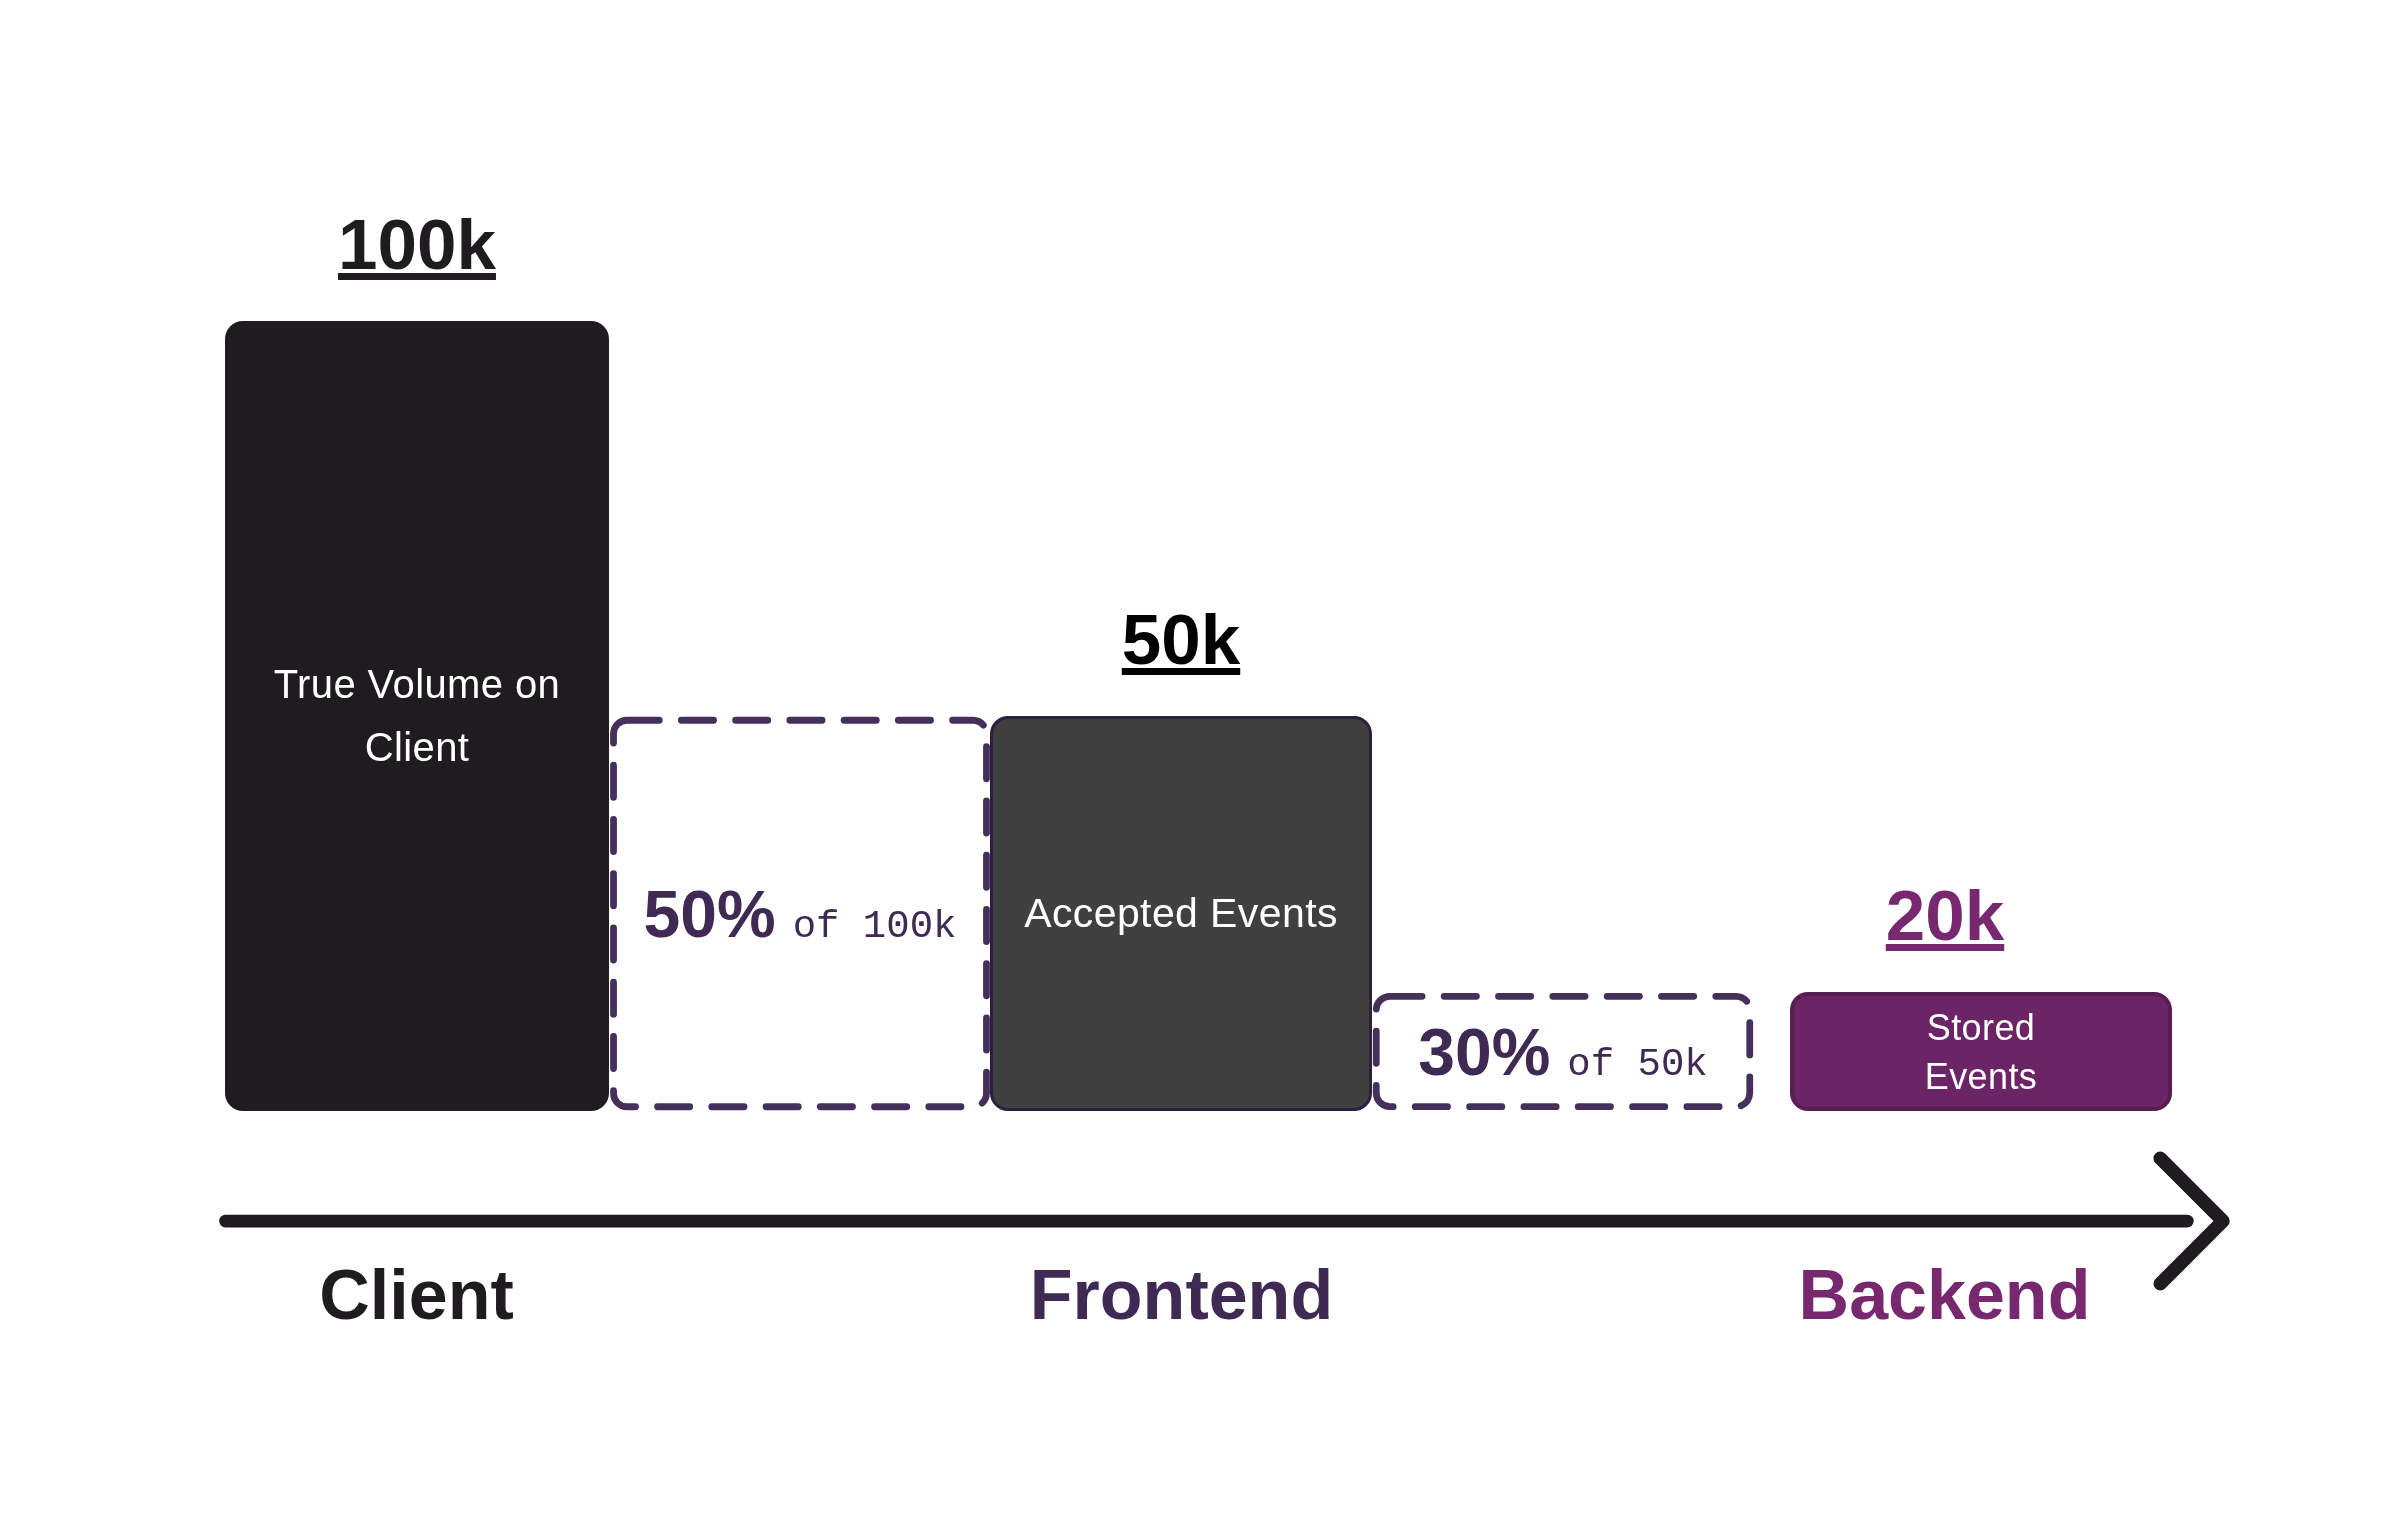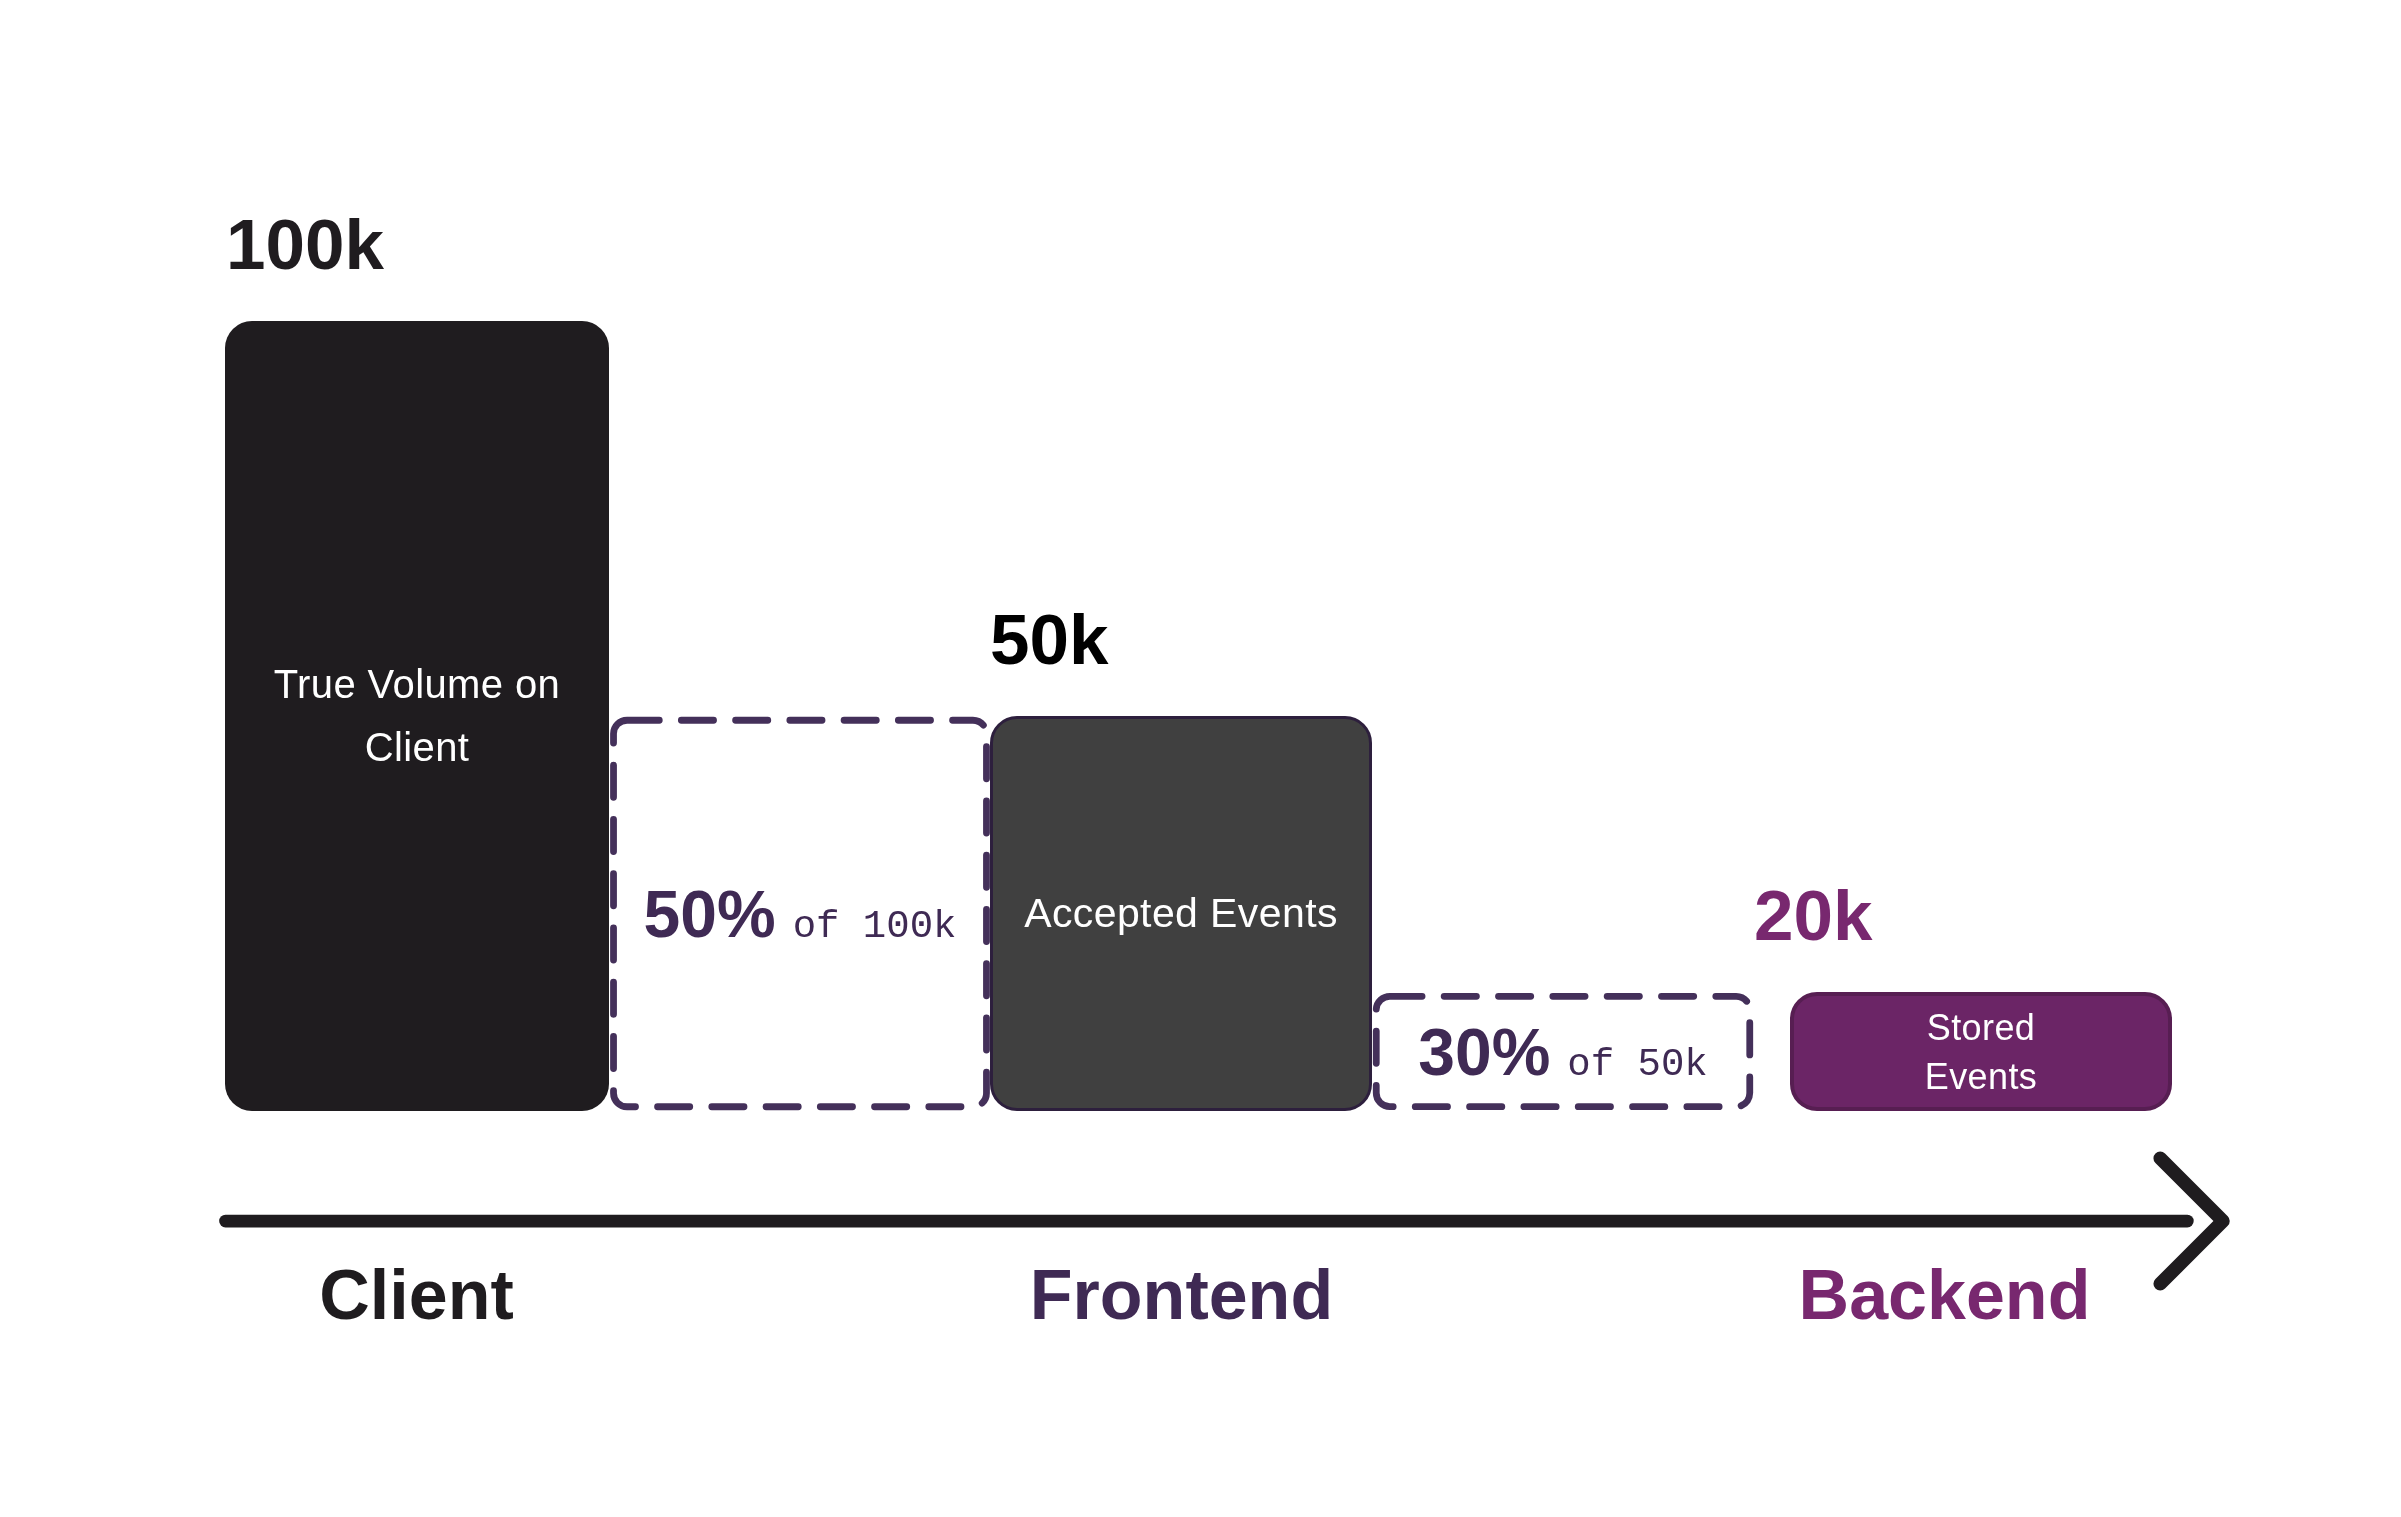--- a/index.html
+++ b/index.html
@@ -8,21 +8,21 @@
     background: #ffffff;
     font-family: "Liberation Sans", sans-serif;
     overflow: hidden;
     position: relative;
   }
   #canvas { position: absolute; inset: 0; }
 
   
   .bar {
     position: absolute;
-    border-radius: 27px;
+    border-radius: 18px;
     display: flex; align-items: center; justify-content: center;
     text-align: center;
     box-sizing: border-box;
   }
   .bar-client   { left: 225px;  width: 384px; }
   .bar-frontend { left: 990px; width: 382px; border: 3.4px solid #2d1f3d; }
   .bar-backend  { left: 1754px; width: 382px; border: 4.2px solid #571e52; margin-left: 36px; }
 
   .bar-inner-label {
     color: #ffffff;
@@ -47,22 +47,24 @@
   .drop-box svg.dash-rect { position: absolute; left: 0; top: 0; }
   .drop-text { position: relative; display: flex; align-items: baseline; gap: 17px; white-space: nowrap; }
   .drop-pct { font-size: 66px; font-weight: 600; }
   .drop-of  { font-size: 39px; font-weight: 400; font-family: Liberation Mono, monospace; }
 
   
   .value-label {
     position: absolute;
     width: 382px;
     height: 85px; line-height: 85px;
+    text-align: center;
     font-size: 71px;
     font-weight: 600;
+    text-decoration: underline;
   }
   .value-client   { left: 226px; }
   .value-frontend { left: 990px; }
   .value-backend  { left: 1754px; }
 
   
   #axis-arrow { position: absolute; left: 0; top: 0; pointer-events: none; }
   .stage-label {
     position: absolute;
     top: 1253px;

